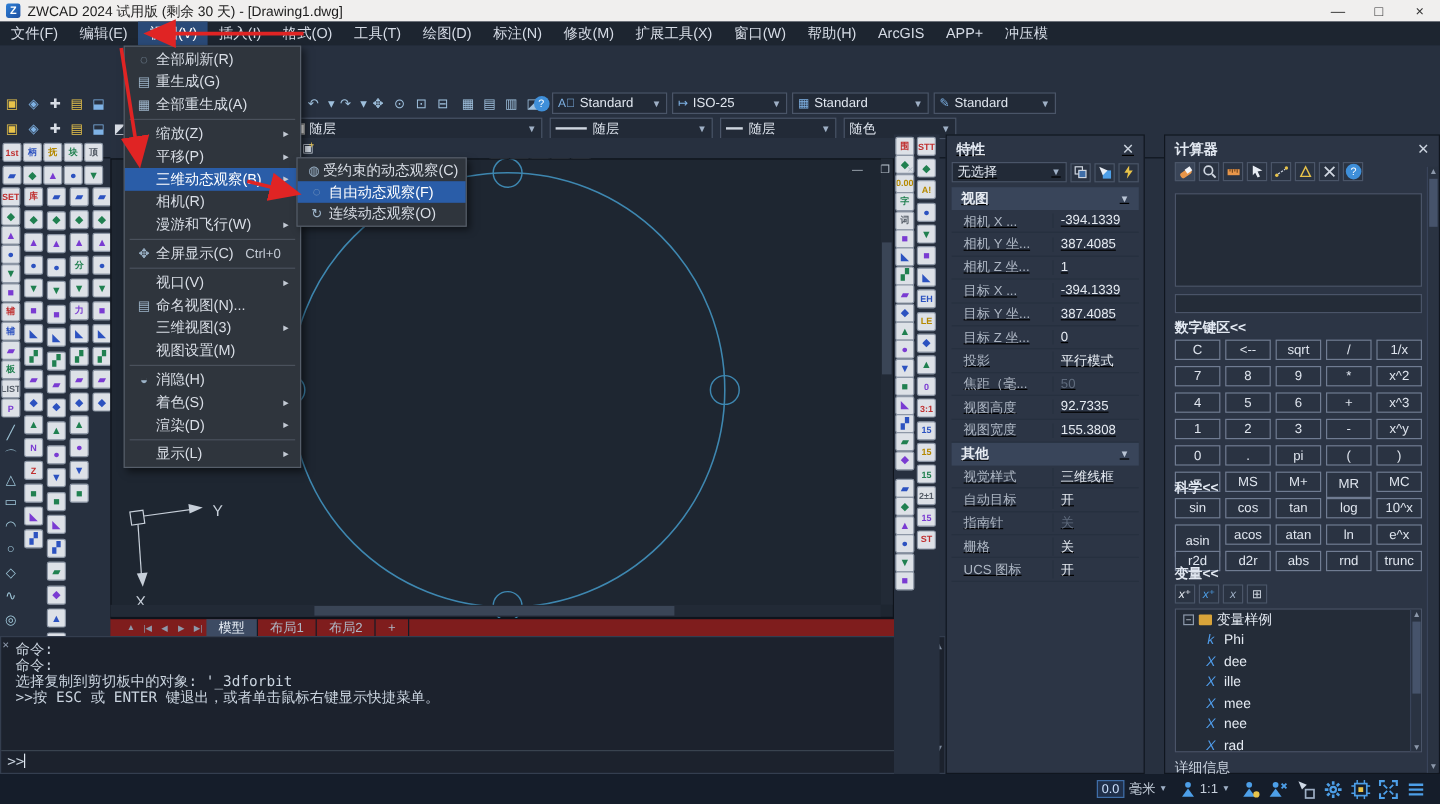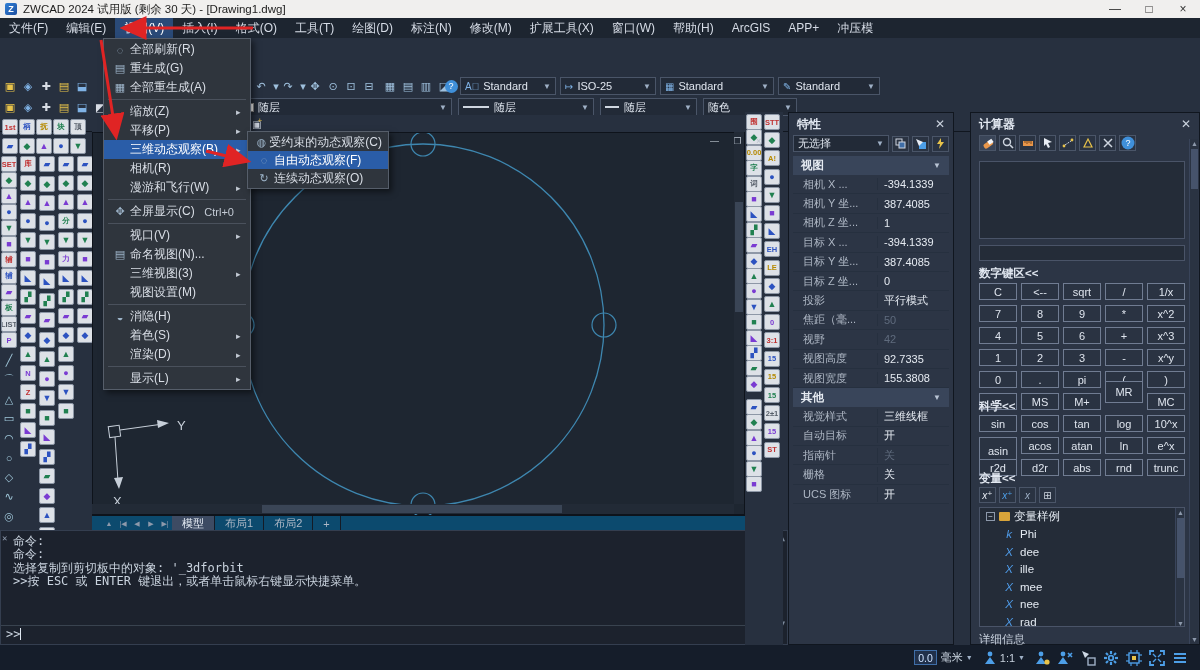--- a/index.html
+++ b/index.html
@@ -64,21 +64,21 @@
   #canvas { left:92px; top:132px; width:653px; height:383px; background:#1e2631;
             border:1px solid #0e131b; }
   #canvas-controls { left:710px; top:136px; color:#b9c2cd; font-size:9px; letter-spacing:6px;
                      z-index:5; }
   #vscroll { left:734px; top:132px; width:10px; height:372px; background:#222a36; }
   #vscroll .thumb { position:absolute; left:1px; top:70px; width:8px; height:110px; background:#3a4556; }
   #hscroll { left:92px; top:504px; width:642px; height:10px; background:#222a36; }
   #hscroll .thumb { position:absolute; top:1px; left:170px; width:300px; height:8px; background:#3a4556; }
 
   
-  #tabstrip { left:92px; top:515px; width:653px; height:16px; background:#0c4a6e;
+  #tabstrip { left:92px; top:515px; width:653px; height:16px; background:#7f1d1d;
               border-top:1px solid #0e131b; display:flex; align-items:stretch;
               font-size:11px; color:#aeb8c6; }
   .tab-nav { width:14px; display:flex; align-items:center; justify-content:center; font-size:7px;
              color:#8d99ab; }
   .tab { padding:0 10px; display:flex; align-items:center; border-right:1px solid #141b26; }
   .tab.active { background:#3d4b63; color:#e9eff7; }
 
   
   #command { left:0; top:530px; width:788px; height:115px; background:#1c222d;
              border:1px solid #343e4f; font-family:"DejaVu Sans Mono","Liberation Mono",monospace;
@@ -98,21 +98,21 @@
   #coord-chip { border:1px solid #3f6ea8; background:#20304a; color:#cfe3ff; padding:0 3px;
                 height:15px; line-height:14px; font-size:10.5px; margin-right:4px; }
   .sb-arrow { font-size:7px; color:#9fb0c6; margin-left:3px; }
   .sb-ic { width:16px; height:16px; margin-right:7px; }
 
   
   #right-gutter { left:745px; top:112px; width:38px; height:533px; background:#27303f; }
 
   
   .panel { background:#2c3545; border:1px solid #10161f; }
-  #props { left:788px; top:112px; width:166px; height:533px; }
+  #props { left:788px; top:112px; width:166px; height:533px;text-decoration:underline; }
   #calc  { left:970px; top:112px; width:230px; height:533px; }
   .panel-title { height:22px; display:flex; align-items:center; padding:0 8px;
                  color:#e2e8f1; font-size:12px; font-weight:bold; }
   .panel-title .x { margin-left:auto; font-weight:normal; color:#cbd3de; font-size:12px; }
   .sec-head { background:#39455a; color:#e6ebf2; font-size:11.5px; font-weight:bold;
               height:19px; display:flex; align-items:center; padding:0 8px; margin:0 4px; }
   .sec-head .sarr { margin-left:auto; font-size:8px; color:#b9c4d4; }
   .prow { display:flex; height:19.4px; align-items:center; font-size:11px; margin:0 4px;
           border-bottom:1px solid #26303f; }
   .prow .pl { width:84px; padding-left:10px; color:#aeb7c4; white-space:nowrap; overflow:hidden; }
@@ -522,24 +522,20 @@
         </div>
         <div class="prow">
           <span class="pl">投影</span>
       <span class="pv">平行模式</span>
         </div>
         <div class="prow">
           <span class="pl">焦距（毫...</span>
       <span class="pv dim">50</span>
         </div>
         <div class="prow">
-          <span class="pl">视野</span>
-      <span class="pv dim">42</span>
-        </div>
-        <div class="prow">
           <span class="pl">视图高度</span>
       <span class="pv">92.7335</span>
         </div>
         <div class="prow">
           <span class="pl">视图宽度</span>
       <span class="pv">155.3808</span>
         </div>
         <div class="sec-head">
           <span>其他</span>
           <span class="sarr">▼</span>
@@ -645,21 +641,21 @@
         <div class="cbtn" style="left: 134px; top: 236px; width: 38px; height: 17px;">-</div>
         <div class="cbtn" style="left: 176px; top: 236px; width: 38px; height: 17px;">x^y</div>
         <div class="cbtn" style="left: 8px; top: 258px; width: 38px; height: 17px;">0</div>
         <div class="cbtn" style="left: 50px; top: 258px; width: 38px; height: 17px;">.</div>
         <div class="cbtn" style="left: 92px; top: 258px; width: 38px; height: 17px;">pi</div>
         <div class="cbtn" style="left: 134px; top: 258px; width: 38px; height: 17px;">(</div>
         <div class="cbtn" style="left: 176px; top: 258px; width: 38px; height: 17px;">)</div>
         <div class="cbtn" style="left: 8px; top: 280px; width: 38px; height: 17px;">=</div>
         <div class="cbtn" style="left: 50px; top: 280px; width: 38px; height: 17px;">MS</div>
         <div class="cbtn" style="left: 92px; top: 280px; width: 38px; height: 17px;">M+</div>
-        <div class="cbtn" style="left: 134px; top: 268px; width: 38px; height: 22px;">MR</div>
+        <div class="cbtn" style="left: 134px; top: 280px; width: 38px; height: 22px;">MR</div>
         <div class="cbtn" style="left: 176px; top: 280px; width: 38px; height: 17px;">MC</div>
       </div>
     <div class="calc-lbl" style="top:286px;">科学&lt;&lt;</div>
     <div id="scipad">
         <div class="cbtn" style="left: 8px; top: 302px; width: 38px; height: 17px;">sin</div>
         <div class="cbtn" style="left: 50px; top: 302px; width: 38px; height: 17px;">cos</div>
         <div class="cbtn" style="left: 92px; top: 302px; width: 38px; height: 17px;">tan</div>
         <div class="cbtn" style="left: 134px; top: 302px; width: 38px; height: 17px;">log</div>
         <div class="cbtn" style="left: 176px; top: 302px; width: 38px; height: 17px;">10^x</div>
         <div class="cbtn" style="left: 8px; top: 324px; width: 38px; height: 27px;">asin</div>

